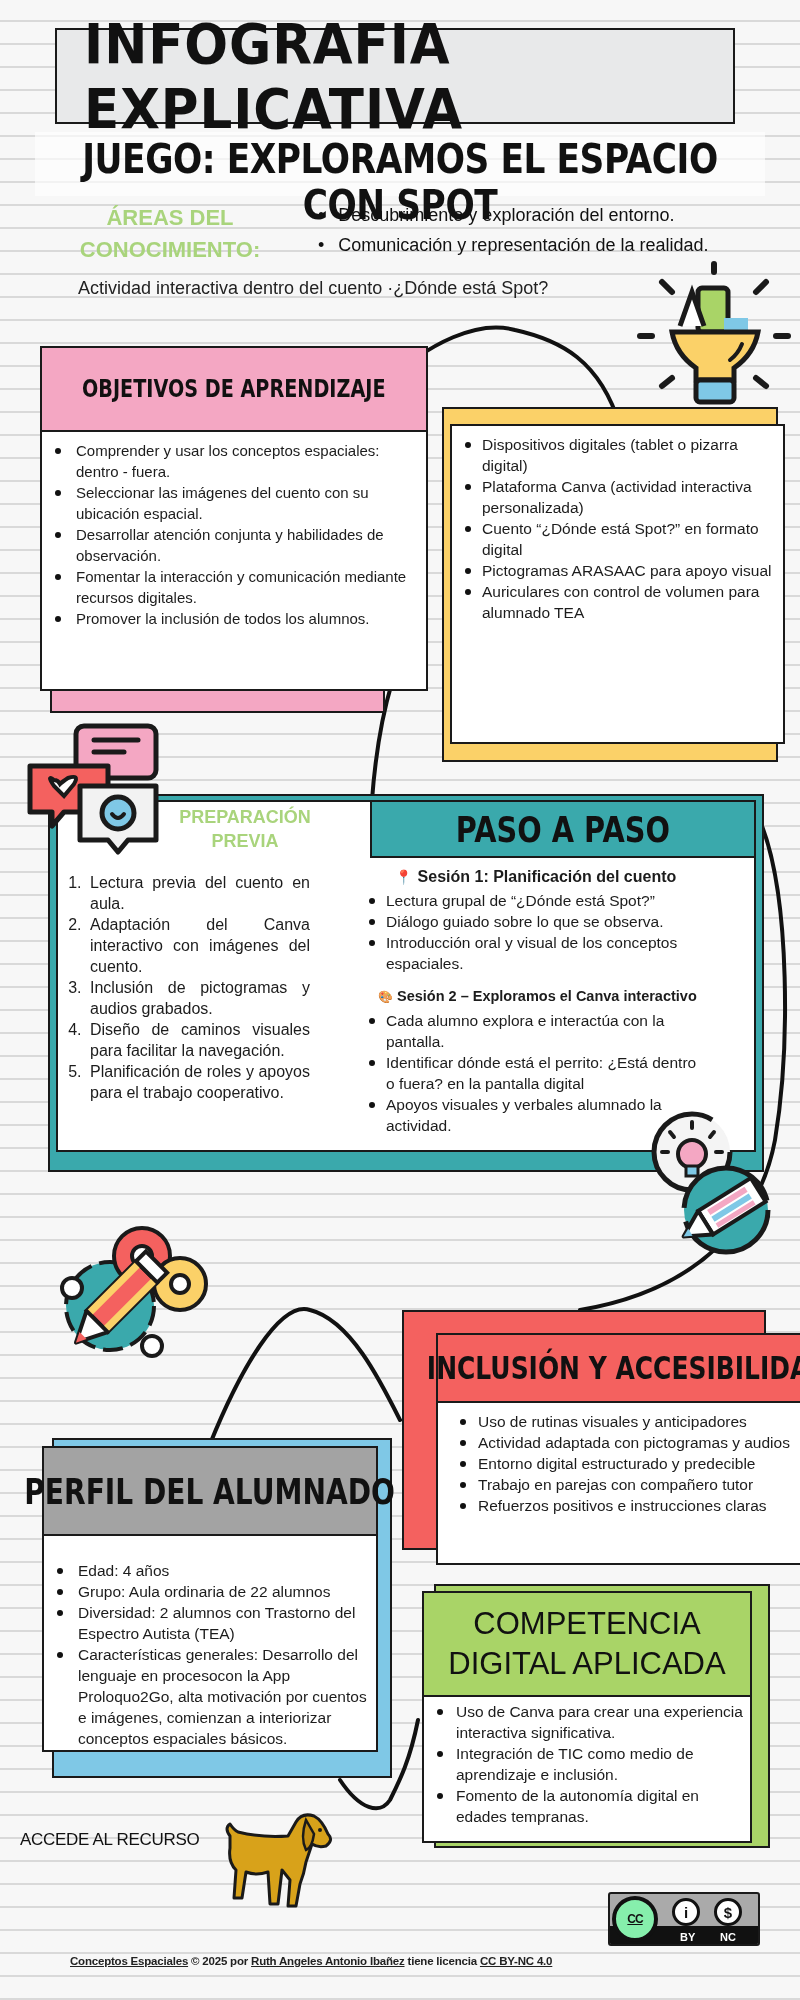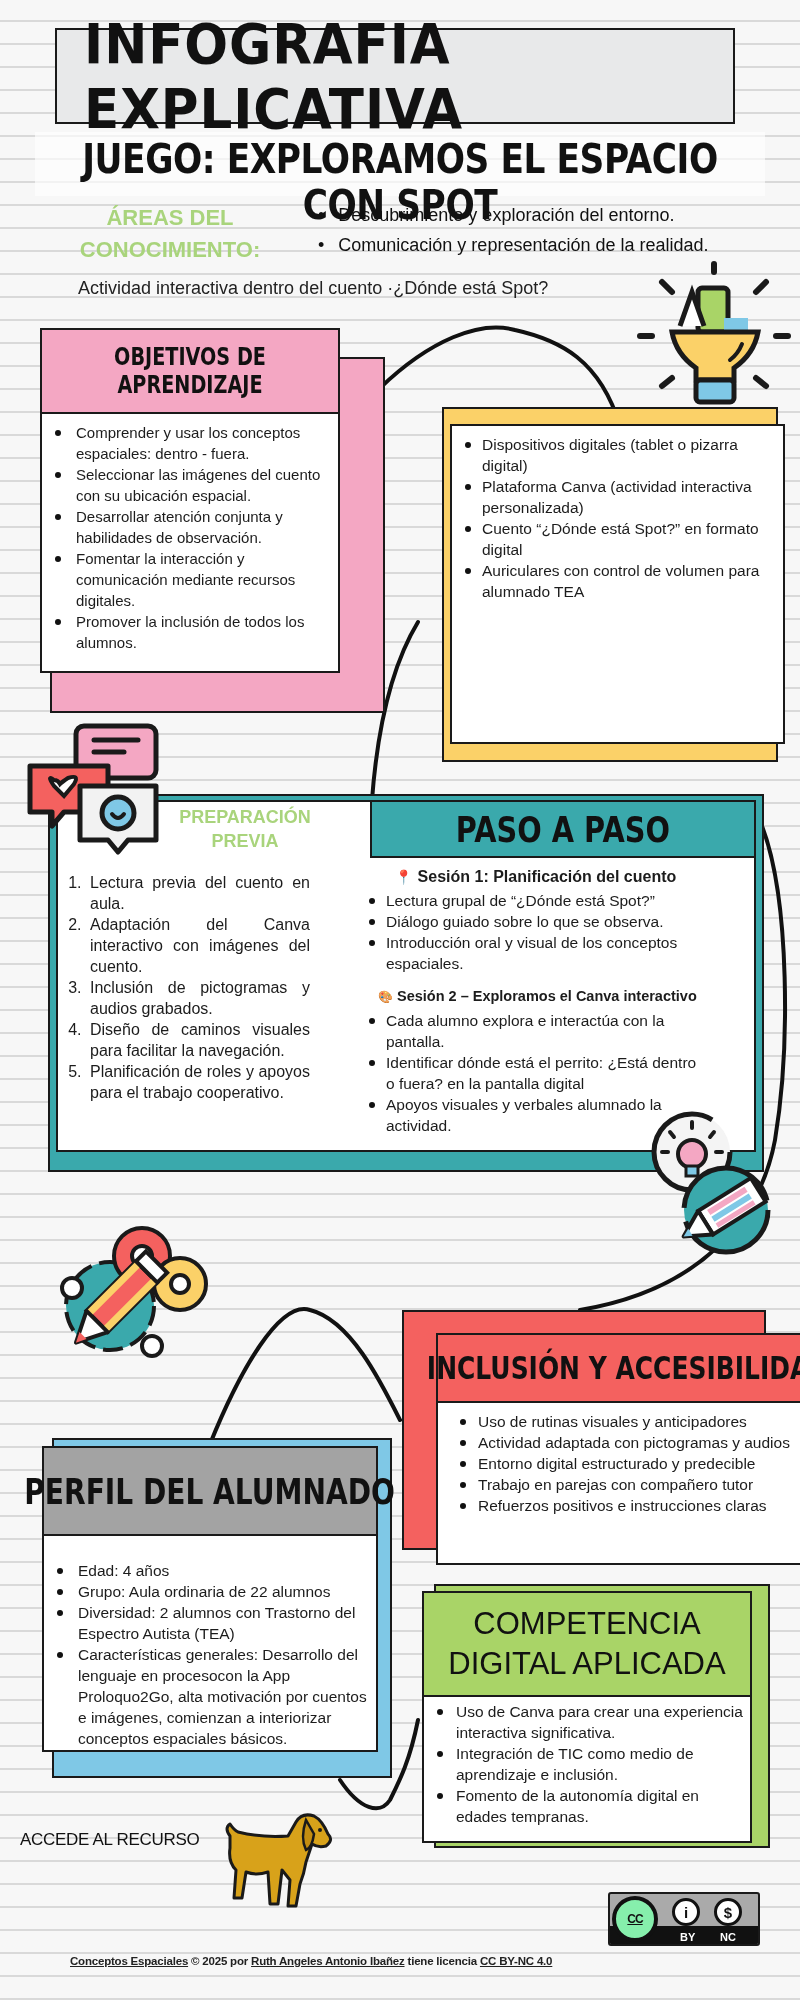--- a/index.html
+++ b/index.html
@@ -64,21 +64,21 @@
   .card ul, .card ol { font-size: 15px; line-height: 21px; color: #1c1c1c; }
   .card ul { list-style: none; }
   .card ul li { position: relative; padding-left: 32px; }
   .card ul li::before {
     content: ""; position: absolute; left: 13px; top: 8px;
     width: 6px; height: 6px; border-radius: 50%; background: #111;
   }
 
   
   .obj-back { left: 50px; top: 357px; width: 335px; height: 356px; background: #f4a7c3; }
-  .obj { left: 40px; top: 328px; width: 300px; height: 345px; }
+  .obj { left: 40px; top: 346px; width: 388px; height: 345px; }
   .obj .card-head { height: 84px; background: #f4a7c3; }
   .obj .card-head span { font-size: 24px; transform: scaleX(0.8); }
   .obj ul { padding: 8px 4px 0 0; }
   .obj ul li { padding-left: 34px; }
 
   
   .mat-back { left: 442px; top: 407px; width: 336px; height: 355px; background: #fbd168; }
   .mat { left: 450px; top: 424px; width: 335px; height: 320px; }
   .mat .card-head { height: 54px; background: #fbd168; }
   .mat .card-head span { font-size: 25px; transform: scaleX(0.78); }
@@ -223,20 +223,21 @@
     <li>Promover la inclusión de todos los alumnos.</li>
   </ul>
 </section>
 
 <div class="abs card-back mat-back"></div>
 <section class="abs card mat">
   <ul>
     <li>Dispositivos digitales (tablet o pizarra digital)</li>
     <li>Plataforma Canva (actividad interactiva personalizada)</li>
     <li>Cuento “¿Dónde está Spot?” en formato digital</li>
+    <li>Pictogramas ARASAAC para apoyo visual</li>
     <li>Auriculares con control de volumen para alumnado TEA</li>
   </ul>
 </section>
 
 <div class="abs prep-back"></div>
 <div class="abs prep-inner"></div>
 
 <svg class="abs" style="left:24px;top:722px" width="140" height="140" viewBox="0 0 140 140">
   <rect x="52" y="4" width="80" height="52" rx="8" fill="#f4a7c3" stroke="#1a1a1a" stroke-width="5"></rect>
   <line x1="70" y1="18" x2="114" y2="18" stroke="#1a1a1a" stroke-width="5" stroke-linecap="round"></line>

